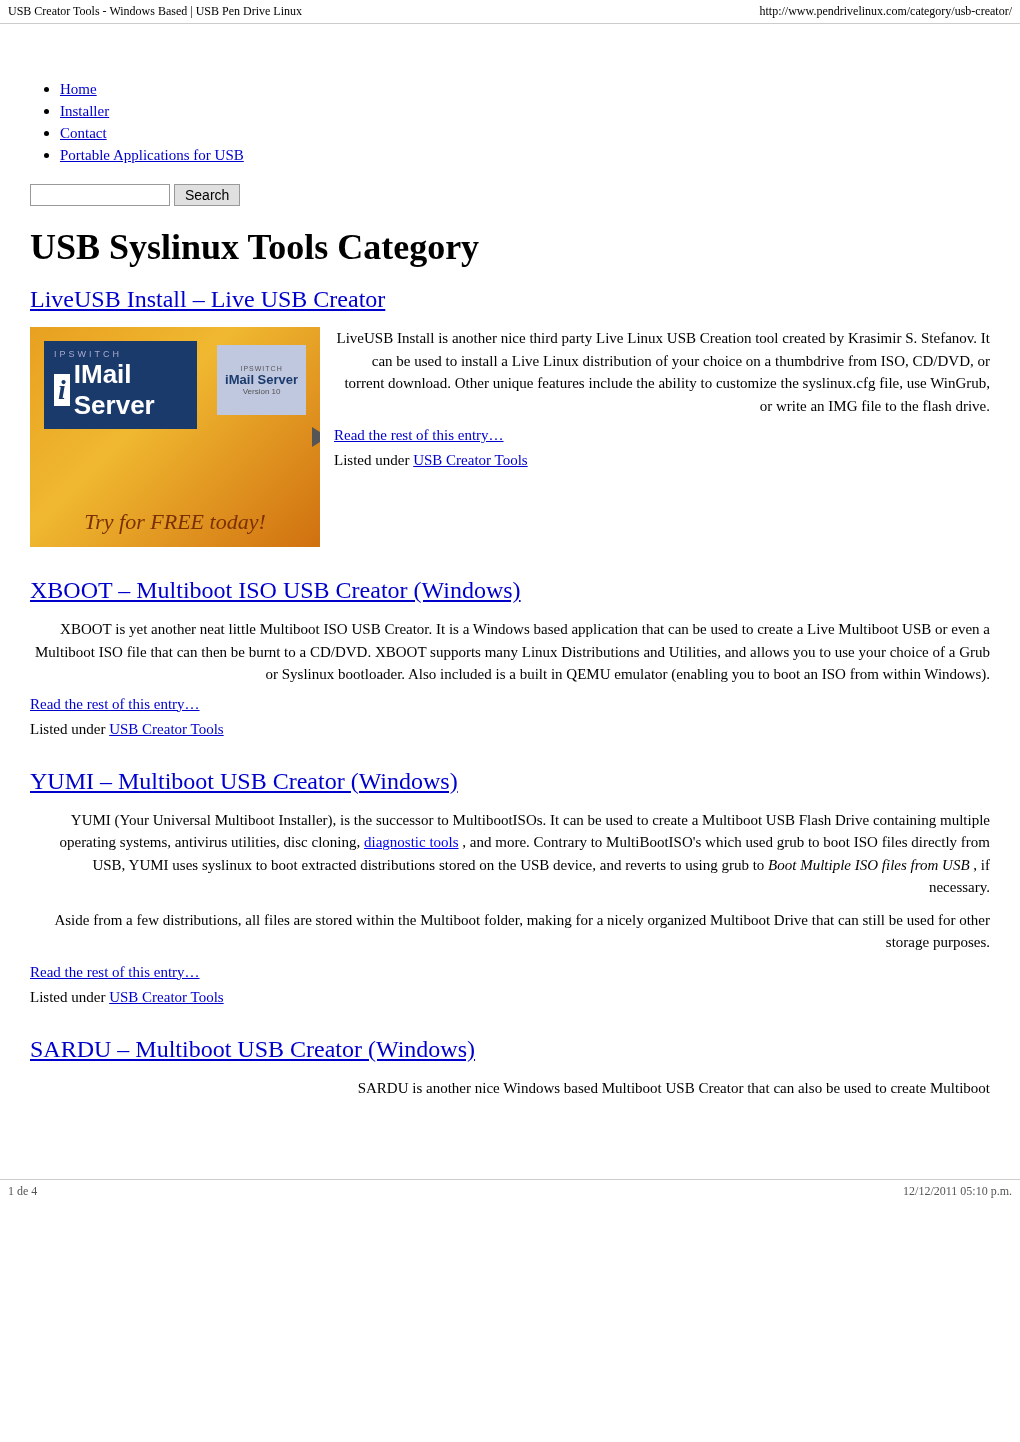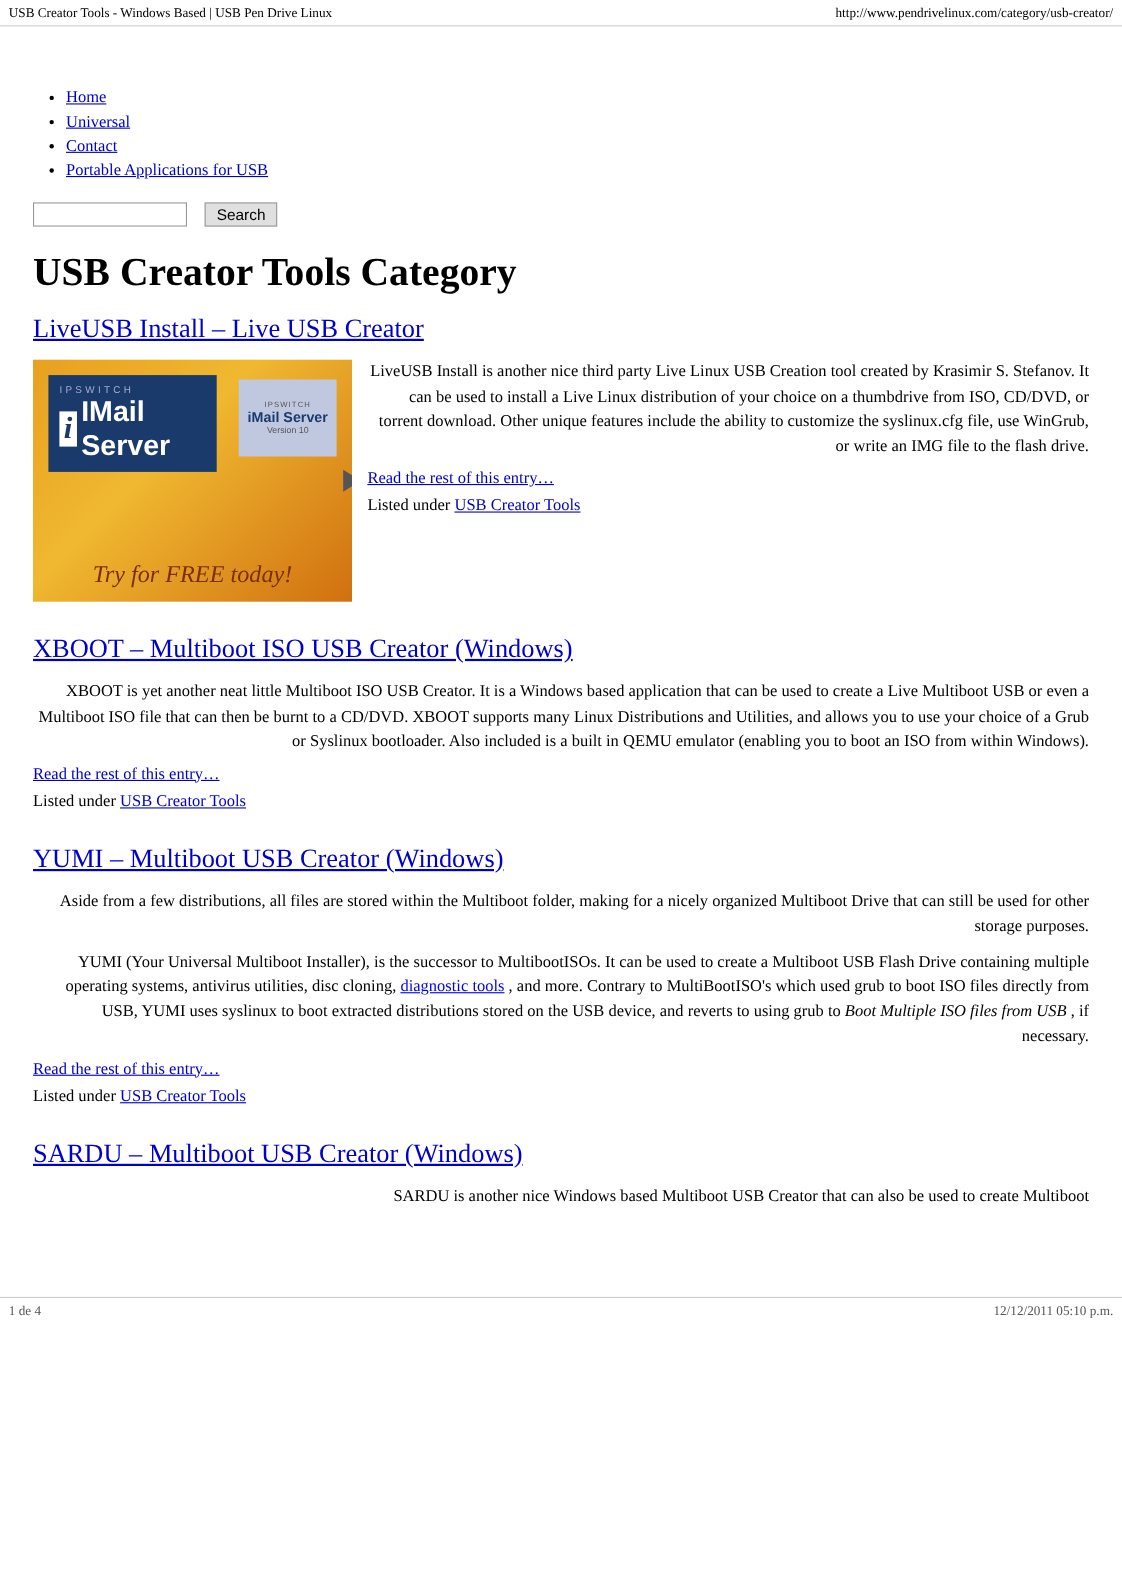--- a/index.html
+++ b/index.html
@@ -32,21 +32,21 @@
     }
     #nav-area ul li a {
       color: #00c;
       text-decoration: underline;
       font-size: 15px;
     }
     #search-area {
       padding: 6px 16px 10px 30px;
       display: flex;
       align-items: center;
-      gap: 16px;
+      gap: 4px;
     }
     #search-area input {
       border: 1px solid #999;
       padding: 2px 4px;
       font-size: 14px;
       width: 140px;
     }
     #search-area button {
       border: 1px solid #999;
       background: #e0e0e0;
@@ -215,39 +215,39 @@
   <span>USB Creator Tools - Windows Based | USB Pen Drive Linux</span>
   <span>http://www.pendrivelinux.com/category/usb-creator/</span>
 </div>
 
 <div id="nav-area">
   <ul>
     <li>
       <a href="#">Home</a>
     </li>
     <li>
-      <a href="#">Universal</a>
+      <a href="#">Installer</a>
     </li>
     <li>
       <a href="#">Contact</a>
     </li>
     <li>
       <a href="#">Portable Applications for USB</a>
     </li>
   </ul>
 </div>
 
 <div id="search-area">
   <input type="text" style="">
   <button>Search</button>
 </div>
 
 <div id="main-content">
 
-  <h1 class="page-title">USB Creator Tools Category</h1>
+  <h1 class="page-title">USB Syslinux Tools Category</h1>
 
   <div class="article-block">
     <h2 class="section-title">
       <a href="#">LiveUSB Install – Live USB Creator</a>
     </h2>
     <div class="article-inline">
       <div class="article-image">
         <div class="img-inner">
           <div class="img-logo-area">
             <div class="ipswitch-label">IPSWITCH</div>
@@ -285,28 +285,28 @@
     <div class="listed-under">
       <span>Listed under</span>
       <a href="#">USB Creator Tools</a>
     </div>
   </div>
 
   <div class="article-block">
     <h2 class="section-title">
       <a href="#">YUMI – Multiboot USB Creator (Windows)</a>
     </h2>
-    <p class="body-text">Aside from a few distributions, all files are stored within the Multiboot folder, making for a nicely organized Multiboot Drive that can still be used for other storage purposes.</p>
     <p class="body-text">
       <span>YUMI (Your Universal Multiboot Installer), is the successor to MultibootISOs. It can be used to create a Multiboot USB Flash Drive containing multiple operating systems, antivirus utilities, disc cloning,</span>
       <a href="#">diagnostic tools</a>
       <span>, and more. Contrary to MultiBootISO's which used grub to boot ISO files directly from USB, YUMI uses syslinux to boot extracted distributions stored on the USB device, and reverts to using grub to</span>
       <em>Boot Multiple ISO files from USB</em>
       <span>, if necessary.</span>
     </p>
+    <p class="body-text">Aside from a few distributions, all files are stored within the Multiboot folder, making for a nicely organized Multiboot Drive that can still be used for other storage purposes.</p>
     <a href="#" class="read-more">Read the rest of this entry…</a>
     <div class="listed-under">
       <span>Listed under</span>
       <a href="#">USB Creator Tools</a>
     </div>
   </div>
 
   <div class="article-block">
     <h2 class="section-title">
       <a href="#">SARDU – Multiboot USB Creator (Windows)</a>

